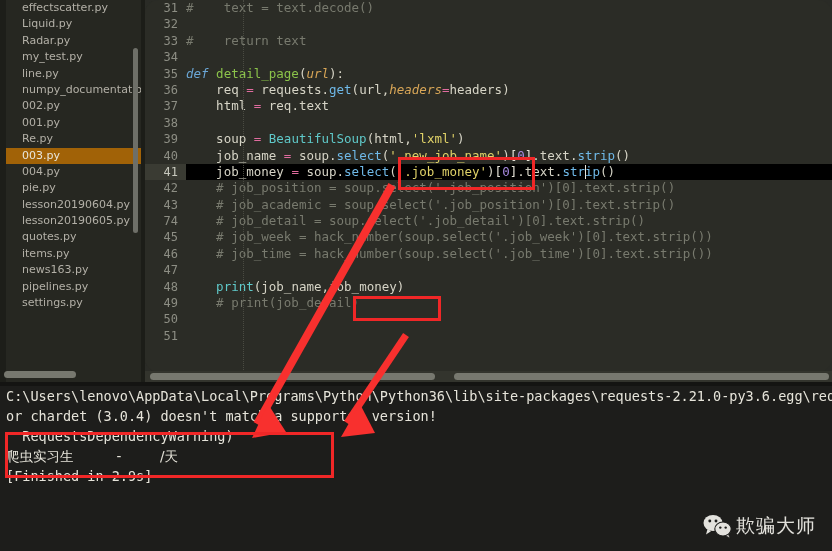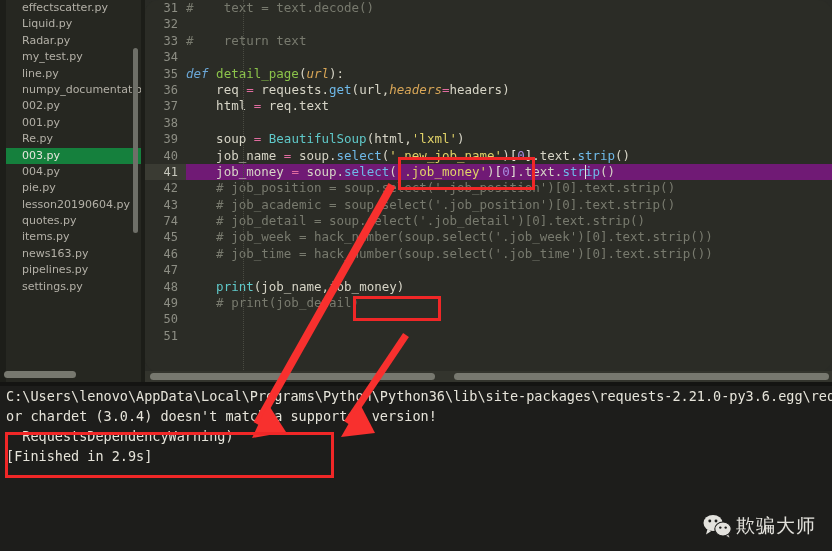--- a/index.html
+++ b/index.html
@@ -16,21 +16,21 @@
     position:absolute;left:0;top:0;width:141px;height:383px;
     background:#262721;overflow:hidden;
   }
   .side-item{
     height:16.4px;line-height:16.4px;
     padding-left:22px;
     font-family:"DejaVu Sans","Liberation Sans",sans-serif;
     font-size:11px;color:#b3b0a7;white-space:nowrap;
     box-sizing:border-box;
   }
-  .side-item.selected{background:#15803d;color:#e8e6de;}
+  .side-item.selected{background:#a16207;color:#e8e6de;}
   #side-vscroll{
     position:absolute;left:133px;top:48px;width:5px;height:185px;
     background:#6e6f68;border-radius:3px;
   }
   #side-hscroll{
     position:absolute;left:4px;top:371px;width:72px;height:7px;
     background:#77786f;border-radius:4px;
   }
   #sidebar-edge{
     position:absolute;left:0;top:0;width:6px;height:383px;
@@ -57,21 +57,21 @@
   }
   .ln.cur{background:#3a3b33;color:#c7c8bd;}
   #code{
     position:absolute;left:41px;top:0;right:0;height:372px;
     overflow:hidden;
   }
   .cl{
     height:16.4px;line-height:16.4px;font-size:12.5px;
     white-space:pre;color:#d6d4c6;letter-spacing:0px;
   }
-  .cl.cur{background:#701a75;}
+  .cl.cur{background:#000000;}
   .indent-guide{
     position:absolute;left:57px;top:0;width:1px;height:372px;
     border-left:1px dotted #4a4b42;
   }
   
   .kw{color:#6ba7d6;font-style:italic;}
   .fn{color:#8bc34a;}
   .param{color:#d8a657;font-style:italic;}
   .op{color:#e06c9f;}
   .cls{color:#5fc9c9;text-align:right;}
@@ -148,20 +148,21 @@
         <div class="side-item">my_test.py</div>
         <div class="side-item">line.py</div>
         <div class="side-item">numpy_documentatio</div>
         <div class="side-item">002.py</div>
         <div class="side-item">001.py</div>
         <div class="side-item">Re.py</div>
         <div class="side-item selected">003.py</div>
         <div class="side-item">004.py</div>
         <div class="side-item">pie.py</div>
         <div class="side-item">lesson20190604.py</div>
+        <div class="side-item">lesson20190605.py</div>
         <div class="side-item">quotes.py</div>
         <div class="side-item">items.py</div>
         <div class="side-item">news163.py</div>
         <div class="side-item">pipelines.py</div>
         <div class="side-item">settings.py</div>
       </div>
     <div id="side-vscroll"></div>
     <div id="side-hscroll"></div>
   </div>
   <div id="side-divider"></div>
@@ -218,20 +219,21 @@
   </div>
   <div id="editor-hscroll-track"></div>
   <div id="editor-hscroll"></div>
   <div id="editor-hscroll2"></div>
   <div id="console-topedge"></div>
 
   <div id="console">
       <div class="con-line">C:\Users\lenovo\AppData\Local\Programs\Python\Python36\lib\site-packages\requests-2.21.0-py3.6.egg\requ</div>
       <div class="con-line">or chardet (3.0.4) doesn't match a supported version!</div>
       <div class="con-line">  RequestsDependencyWarning)</div>
+      <div class="con-line con-cjk">爬虫实习生          -         /天</div>
       <div class="con-line">[Finished in 2.9s]</div>
     </div>
 
   <div id="watermark">
     <svg width="30" height="25" viewBox="0 0 30 25">
       <ellipse cx="10" cy="9" rx="9.5" ry="8" fill="#f2f1ec"></ellipse>
       <path d="M4.5 15 L3 20.5 L8 17.3 Z" fill="#f2f1ec"></path>
       <circle cx="6.8" cy="7" r="1.45" fill="#1d1d1b"></circle>
       <circle cx="13.0" cy="7" r="1.45" fill="#1d1d1b"></circle>
       <ellipse cx="20" cy="15" rx="8.2" ry="7" fill="#f2f1ec" stroke="#1d1d1b" stroke-width="1.1"></ellipse>

